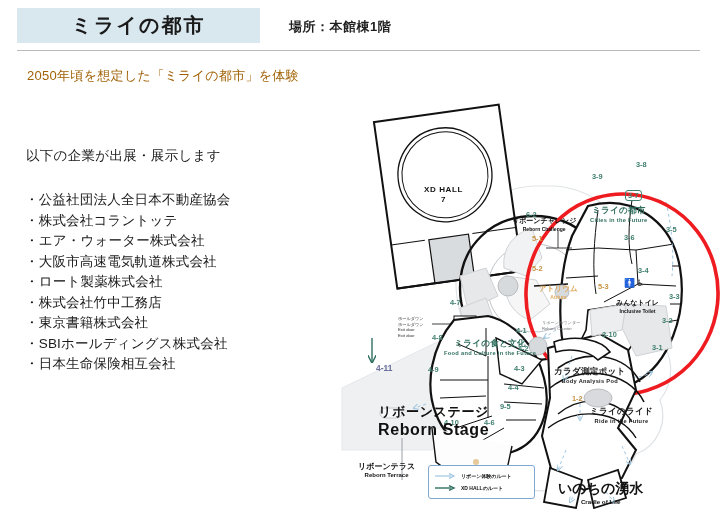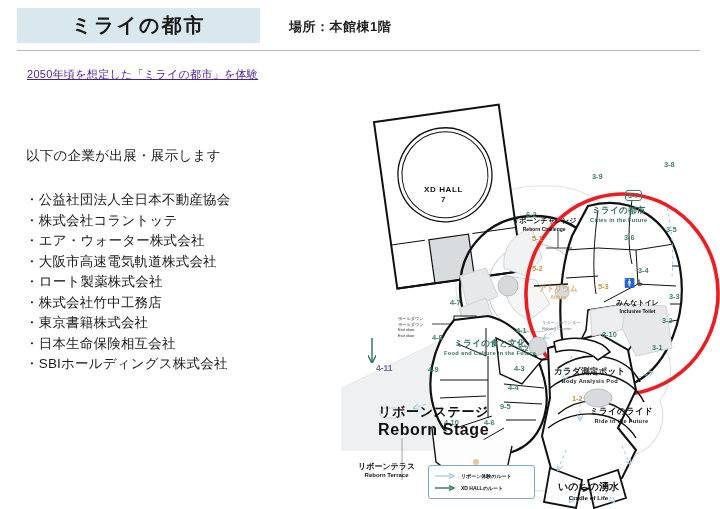--- a/index.html
+++ b/index.html
@@ -19,23 +19,22 @@
     font-size:20px;font-weight:bold;letter-spacing:2px;color:#1a1a1a;
   }
   .venue{
     position:absolute;left:289px;top:18px;font-size:13px;font-weight:bold;
     letter-spacing:.5px;color:#1f1f1f;
   }
   .rule{
     position:absolute;left:17px;top:50px;width:683px;height:1px;background:#b9b9b9;
   }
   .lead{
-    position:absolute;left:27px;top:67px;font-size:11px;color:#4c1d95;
+    position:absolute;left:27px;top:67px;font-size:13px;color:#a16207;
     letter-spacing:.3px;
-    text-decoration:underline;
   }
 
   
   .exhibit-head{
     position:absolute;left:26px;top:147px;font-size:13.5px;color:#1a1a1a;
     letter-spacing:.3px;
   }
   .company-list{
     position:absolute;left:25px;top:190px;list-style:none;margin:0;padding:0;
   }
@@ -117,22 +116,22 @@
 
   <div class="exhibit-head">以下の企業が出展・展示します</div>
   <ul class="company-list">
     <li>・公益社団法人全日本不動産協会</li>
     <li>・株式会社コラントッテ</li>
     <li>・エア・ウォーター株式会社</li>
     <li>・大阪市高速電気軌道株式会社</li>
     <li>・ロート製薬株式会社</li>
     <li>・株式会社竹中工務店</li>
     <li>・東京書籍株式会社</li>
+    <li>・SBIホールディングス株式会社</li>
     <li>・日本生命保険相互会社</li>
-    <li>・SBIホールディングス株式会社</li>
   </ul>
 
   <div class="map">
 
     <svg width="384" height="411" viewBox="0 0 384 411">
       <defs>
         <marker id="arrBlue" markerWidth="6" markerHeight="6" refX="5" refY="3" orient="auto">
           <path d="M0,0 L6,3 L0,6" fill="none" stroke="#9fc6e0" stroke-width="1"></path>
         </marker>
         <marker id="arrGreen" markerWidth="6" markerHeight="6" refX="5" refY="3" orient="auto">
@@ -270,21 +269,21 @@
       <div class="ja">リボーンチャレンジ</div>
       <div class="en">Reborn Challenge</div>
     </div>
 
     <div class="area-title" style="left:254px;top:107px;">
       <div class="ja">ミライの都市</div>
       <div class="en">Cities in the Future</div>
     </div>
 
     <div class="zone boxed" style="left:289px;top:92px;">3-7</div>
-    <div class="zone" style="left:308px;top:62px;padding-left:20px;">3-8</div>
+    <div class="zone" style="left:280px;top:62px;padding-left:20px;">3-8</div>
     <div class="zone" style="left:256px;top:74px;">3-9</div>
     <div class="zone" style="left:330px;top:127px;">3-5</div>
     <div class="zone" style="left:288px;top:135px;">3-6</div>
     <div class="zone" style="left:302px;top:168px;">3-4</div>
     <div class="zone" style="left:333px;top:194px;">3-3</div>
     <div class="zone" style="left:326px;top:218px;">3-2</div>
     <div class="zone" style="left:316px;top:245px;">3-1</div>
     <div class="zone" style="left:266px;top:232px;">3-10</div>
 
     <div class="atrium" style="left:203px;top:186px;">
@@ -339,21 +338,21 @@
       <div class="ja">リボーンステージ</div>
       <div class="en">Reborn Stage</div>
     </div>
 
     <div class="small-title" style="left:22px;top:363px;">
       <div class="ja" style="font-size:8px;">リボーンテラス</div>
       <div class="en" style="font-size:6px;">Reborn Terrace</div>
     </div>
 
     <div class="small-title" style="left:222px;top:382px;">
-      <div class="ja" style="font-size:10px;">いのちの湧水</div>
+      <div class="ja" style="font-size:14px;">いのちの湧水</div>
       <div class="en" style="font-size:6.2px;">Cradle of Life</div>
     </div>
 
     <div class="legend">
       <div class="legend-row">
         <span class="swatch">
           <svg width="22" height="8">
               <path d="M1,4 L17,4" stroke="#9fc6e0" stroke-width="1.2" fill="none"></path>
               <path d="M15,1.6 L20,4 L15,6.4" stroke="#9fc6e0" stroke-width="1.2" fill="none"></path>
             </svg>

